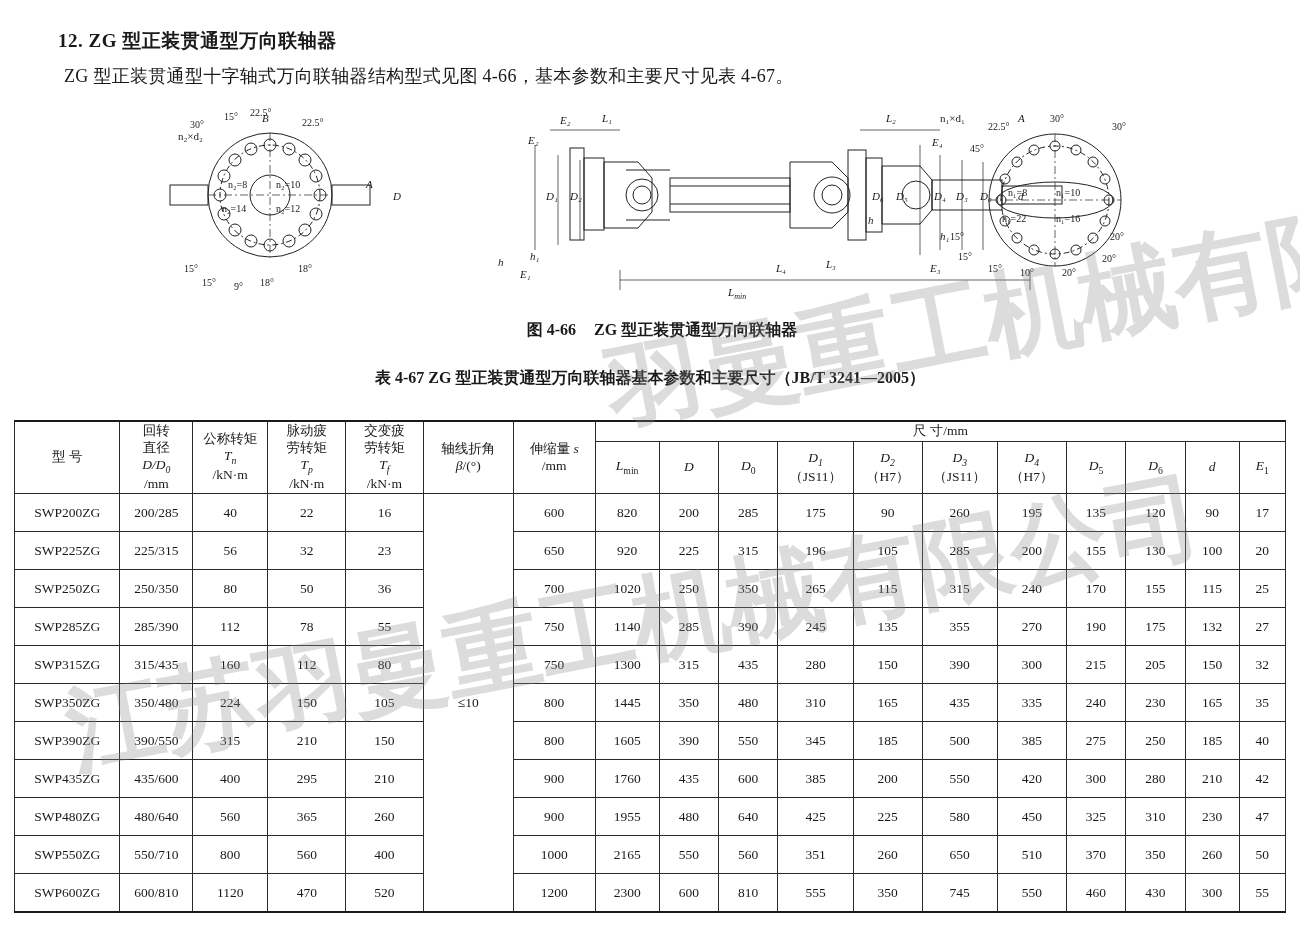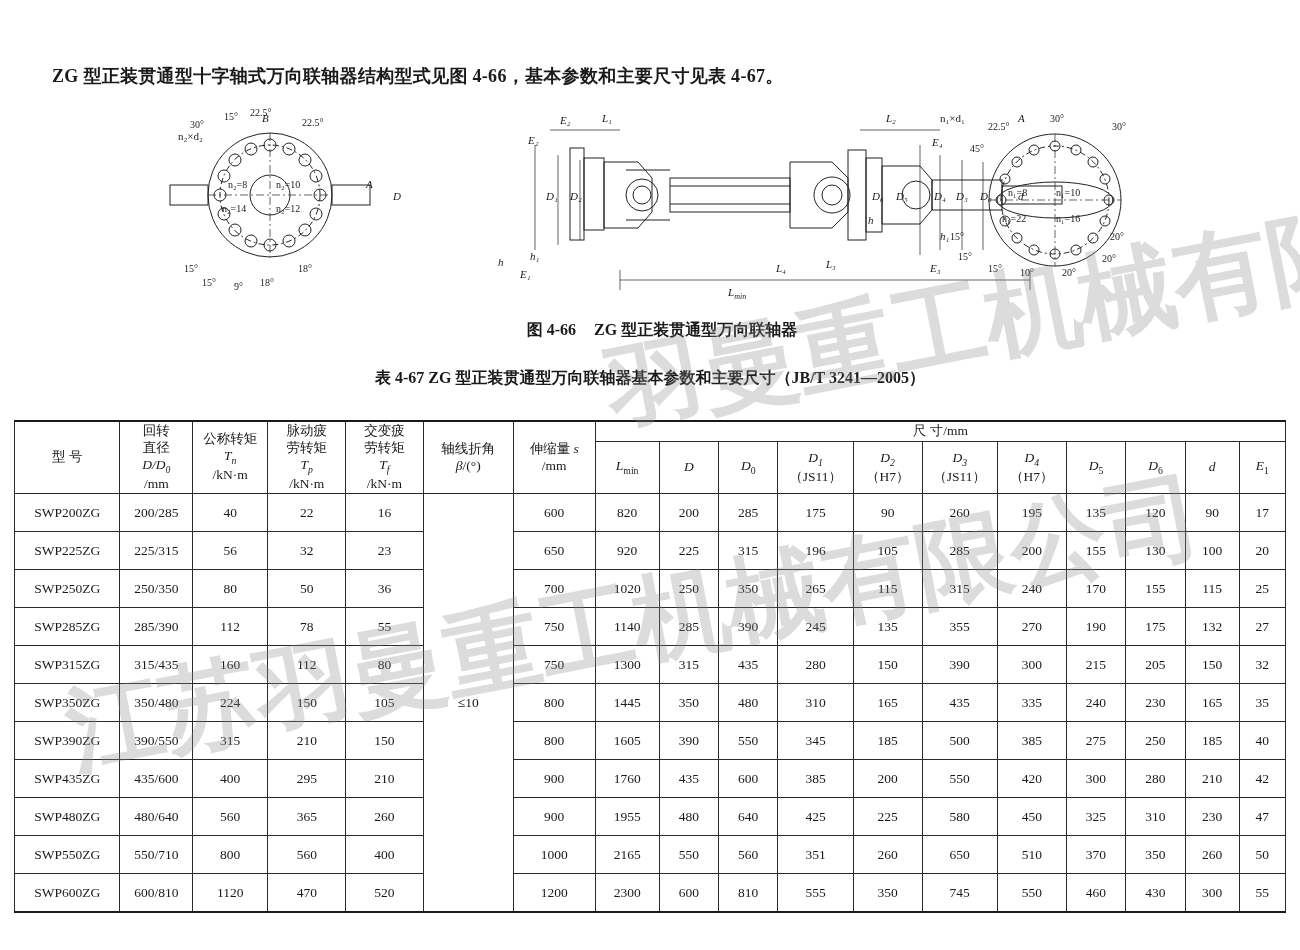--- a/index.html
+++ b/index.html
@@ -24,24 +24,23 @@
   
   .sec-title {
     position: absolute;
     left: 58px; top: 28px;
     font-size: 19px;
     font-weight: bold;
     letter-spacing: 0.5px;
   }
   .sec-intro {
     position: absolute;
-    left: 52px; top: 64px;
+    left: 64px; top: 64px;
     font-size: 18px;
     letter-spacing: 0.3px;
-    font-weight: bold;
   }
 
   
   .figure-area {
     position: absolute;
     left: 150px; top: 100px;
     width: 1010px; height: 200px;
   }
   .fig-caption {
     position: absolute;
@@ -115,20 +114,21 @@
   .wm2 { left: 58px;  top: 560px; font-size: 96px; }
 
   
   svg.drawing { display: block; }
 </style>
 </head>
 <body>
 
 <div class="page">
 
+  <div class="sec-title">12. ZG 型正装贯通型万向联轴器</div>
   <div class="sec-intro">ZG 型正装贯通型十字轴式万向联轴器结构型式见图 4-66，基本参数和主要尺寸见表 4-67。</div>
 
   <div class="figure-area">
     <svg class="drawing" width="1010" height="200" viewBox="0 0 1010 200">
       <g stroke="#222" fill="none" stroke-width="1">
 
         <g transform="translate(120,95)">
           <circle r="62" stroke-dasharray="0"></circle>
           <circle r="50" stroke-dasharray="6 3 2 3"></circle>
           <circle r="20"></circle>

